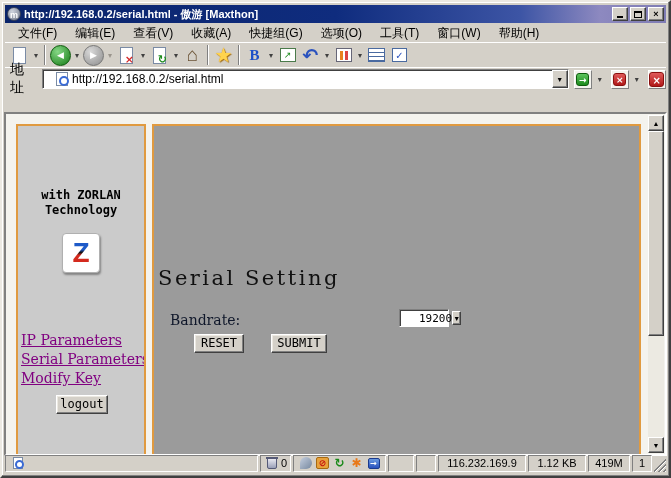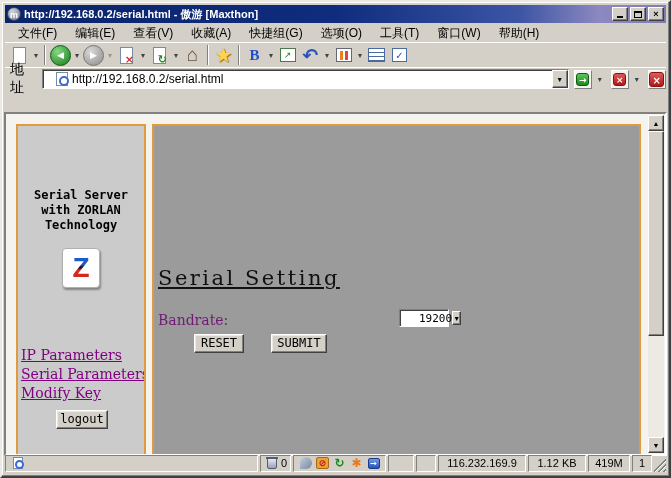--- a/index.html
+++ b/index.html
@@ -111,23 +111,23 @@
     -webkit-background-clip: text; background-clip: text; color: transparent; }
   .side-links { margin: 58px 7px 0 3px; }
   .side-link { display: block; font: 14px/19px "DejaVu Serif", serif; color: #800080;
     text-decoration: underline; cursor: pointer; white-space: nowrap; }
   .btn3d { background: #d4d0c8; border: 1px solid; border-color: #fff #404040 #404040 #fff;
     box-shadow: inset -1px -1px 0 #808080, inset 1px 1px 0 #ece9e2;
     font: 12px "DejaVu Sans Mono", monospace; color: #000; text-align: center; margin-left: 36px; }
   .logout-btn { display: block; margin: 7px 0 0 38px; width: 52px; height: 19px; line-height: 17px; }
 
   
-  .heading { margin: 140px 0 0 0; font: 21px "DejaVu Serif", serif; letter-spacing: 2.5px; color: #101010; text-decoration: underline; }
+  .heading { margin: 140px 0 0 0; font: 21px "DejaVu Serif", serif; letter-spacing: 2.5px; color: #101010; }
   .form-row { position: relative; margin-top: 21px; height: 18px; }
-  .form-label { font: 14px "DejaVu Serif", serif; color: #701a75; }
+  .form-label { font: 14px "DejaVu Serif", serif; color: #0f172a; margin-left: 12px; }
   .select { position: absolute; left: 241px; top: -2px; width: 50px; height: 18px; background: #fff;
     border: 1px solid; border-color: #808080 #fff #fff #808080; box-shadow: inset 1px 1px 0 #404040;
     display: flex; align-items: center; }
   .select-text { flex: 1; font: 11px "DejaVu Sans Mono", monospace; padding-left: 19px; }
   .select-btn { width: 15px; height: 14px; margin-right: 1px; background: #d4d0c8; border: 1px solid;
     border-color: #fff #404040 #404040 #fff; box-shadow: inset -1px -1px 0 #808080;
     font-size: 7px; display: flex; align-items: center; justify-content: center; }
   .btn-row { margin-top: 5px; display: flex; }
   .form-btn { width: 50px; height: 19px; line-height: 17px; }
   .form-btn.submit { width: 56px; margin-left: 27px; }
@@ -268,21 +268,20 @@
     <span class="mini-btn">
         <span class="mini-box closep">×</span>
       </span>
   </div>
 
 
   <div class="content">
 
     <div class="frame-left">
       <div class="brand">
-        <div>Serial Server</div>
         <div>with ZORLAN</div>
         <div>Technology</div>
       </div>
       <div class="logo">
         <span class="logo-z">Z</span>
       </div>
       <div class="side-links">
         <a class="side-link">IP Parameters</a>
         <a class="side-link">Serial Parameters</a>
         <a class="side-link">Modify Key</a>

